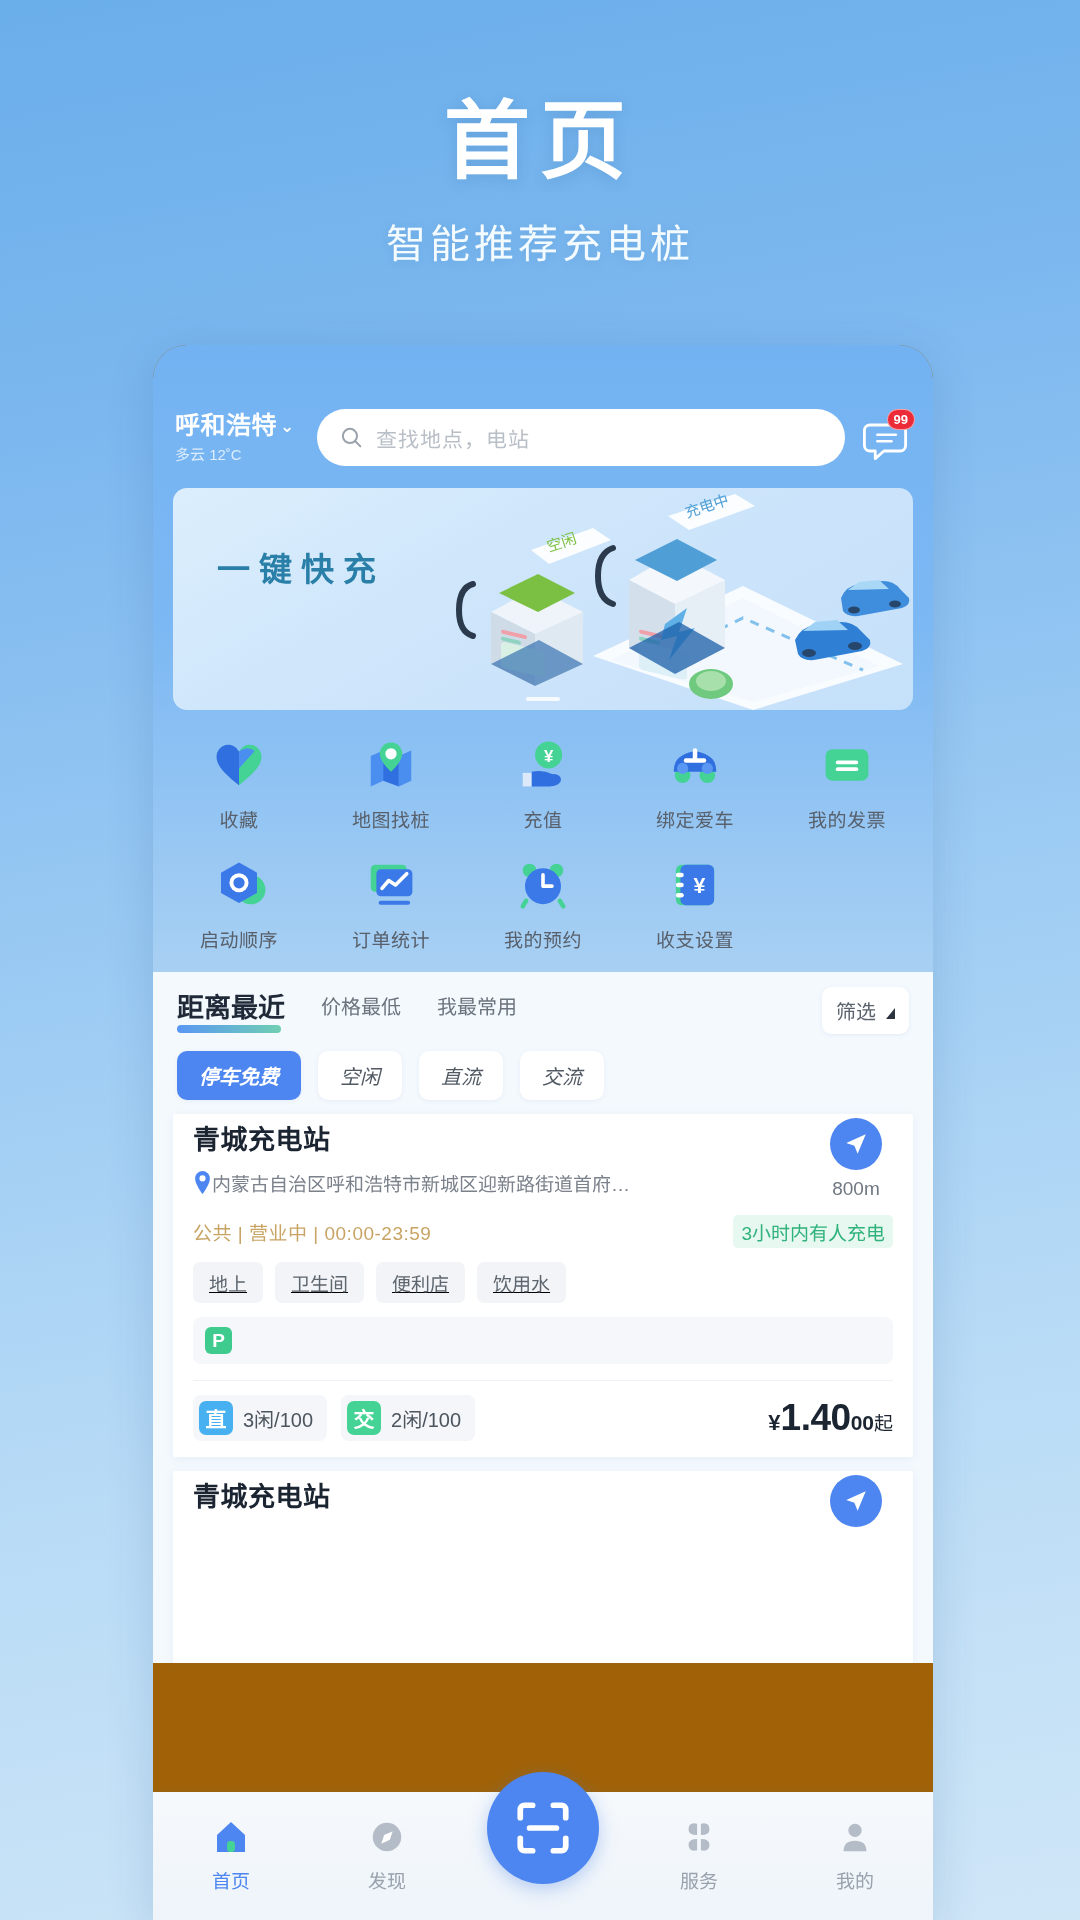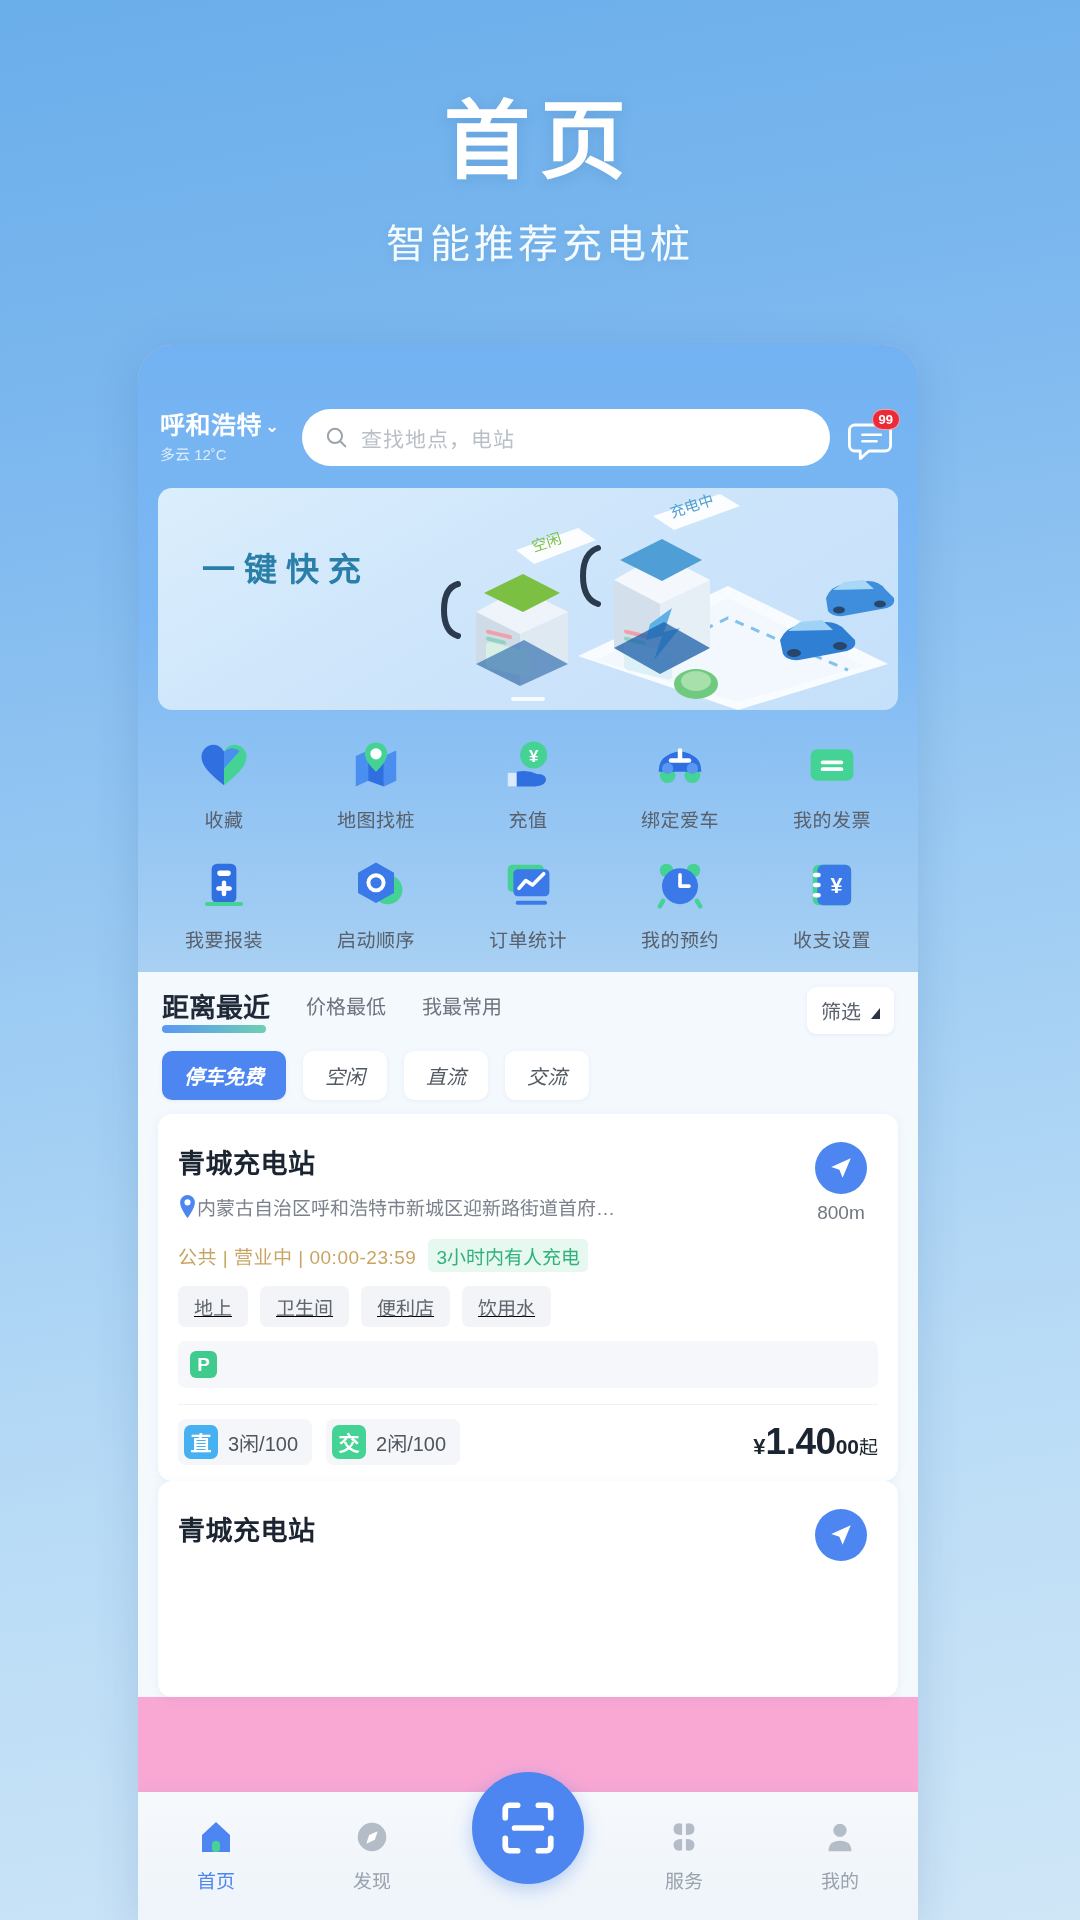--- a/index.html
+++ b/index.html
@@ -22,25 +22,25 @@
     text-shadow: 0 3px 14px rgba(40,90,150,.18);
   }
   .promo-sub {
     margin-top: 26px; font-size: 40px; color: #f4fbff;
     letter-spacing: 4px; font-weight: 400;
     text-shadow: 0 2px 10px rgba(40,90,150,.14);
   }
 
   
   .phone {
-    position: absolute; left: 138px; top: 345px;
+    position: absolute; left: 153px; top: 345px;
     width: 780px; height: 1575px;
     border-radius: 34px 34px 0 0;
     overflow: hidden;
-    background: #f9a8d4;
+    background: #a16207;
     box-shadow: 0 10px 45px rgba(30,80,140,.17);
   }
 
   
   .app-top {
     background: linear-gradient(180deg, #73b2f2 0%, #7cb8f3 45%, #a8d0f3 100%);
     padding: 0 0 6px 0;
   }
   .searchrow {
     display: flex; align-items: center;
@@ -124,40 +124,40 @@
     background: #fff; border-radius: 10px; padding: 10px 22px;
     font-size: 20px; color: #515963;
     box-shadow: 0 1px 4px rgba(100,130,170,.10);
     font-style: italic;
   }
   .chip.active { background: #4d86f0; color: #fff; font-weight: bold; }
 
   
   .cards { padding: 0 20px; }
   .card {
-    background: #fff; border-radius: 14px; padding: 28px 20px 16px 20px;
-    position: relative;
+    background: #fff; border-radius: 2px; padding: 4px 20px 16px 20px;
+    margin-bottom: 14px; position: relative;
     box-shadow: 0 2px 10px rgba(90,125,170,.09);
   }
   .card-head { display: flex; align-items: flex-start; }
   .card-main { flex: 1; min-width: 0; }
   .st-name { font-size: 27px; font-weight: bold; color: #1b2431; letter-spacing: .5px; }
   .st-addr {
     margin-top: 12px; font-size: 19px; color: #7b828c;
     display: flex; align-items: center; 
     white-space: nowrap; overflow: hidden; text-overflow: ellipsis;
   }
   .nav-col { width: 74px; text-align: center; flex: 0 0 74px; margin-left: 6px; }
   .nav-circle {
     width: 52px; height: 52px; border-radius: 50%; background: #4d86f0;
     margin: 0 auto; display: flex; align-items: center; justify-content: center;
   }
   .nav-dist { margin-top: 8px; font-size: 19px; color: #6f7781; }
 
-  .st-status { margin-top: 15px; display: flex; align-items: center; gap: 12px; }
+  .st-status { margin-top: 15px; display: flex; align-items: center; gap: 12px; justify-content: space-between; }
   .st-status-txt { font-size: 19px; color: #c8a464; letter-spacing: .5px; }
   .st-live {
     font-size: 19px; color: #31b27c; background: #e6f8ef;
     border-radius: 5px; padding: 3px 8px;
   }
 
   .st-tags { margin-top: 14px; display: flex; gap: 12px; text-decoration: underline; }
   .st-tag {
     background: #f2f4f7; border-radius: 7px; padding: 7px 16px;
     font-size: 19px; color: #5e666f;
@@ -383,32 +383,20 @@
           <div class="gicon">
             <svg width="54" height="54" viewBox="0 0 48 48">
               <rect x="5" y="10" width="38" height="28" rx="6" fill="#45d395"></rect>
               <rect x="14" y="20" width="20" height="3.4" rx="1.7" fill="#ffffff"></rect>
               <rect x="14" y="26" width="20" height="3.4" rx="1.7" fill="#ffffff"></rect>
             </svg>
           </div>
           <div class="glabel">我的发票</div>
         </div>
 
-        <div class="gitem">
-          <div class="gicon">
-            <svg width="54" height="54" viewBox="0 0 48 48">
-              <rect x="13" y="5" width="22" height="35" rx="5" fill="#2f6fe0"></rect>
-              <rect x="18" y="11" width="12" height="5" rx="2.2" fill="#ffffff"></rect>
-              <rect x="22" y="20" width="4" height="14" rx="2" fill="#ffffff"></rect>
-              <rect x="17" y="25" width="14" height="4" rx="2" fill="#ffffff"></rect>
-              <rect x="7" y="39" width="34" height="3.6" rx="1.8" fill="#45d395"></rect>
-            </svg>
-          </div>
-          <div class="glabel">我要报装</div>
-        </div>
 
         <div class="gitem">
           <div class="gicon">
             <svg width="54" height="54" viewBox="0 0 48 48">
               <path d="M30 16 a13 13 0 1 1 -4 22 l12 -6 z" fill="#45d395"></path>
               <path d="M24 4 L40 13 L40 31 L24 40 L8 31 L8 13 Z" fill="#3b79e8"></path>
               <circle cx="24" cy="22" r="8.5" fill="#ffffff"></circle>
               <circle cx="24" cy="22" r="5" fill="#3b79e8"></circle>
             </svg>
           </div>

